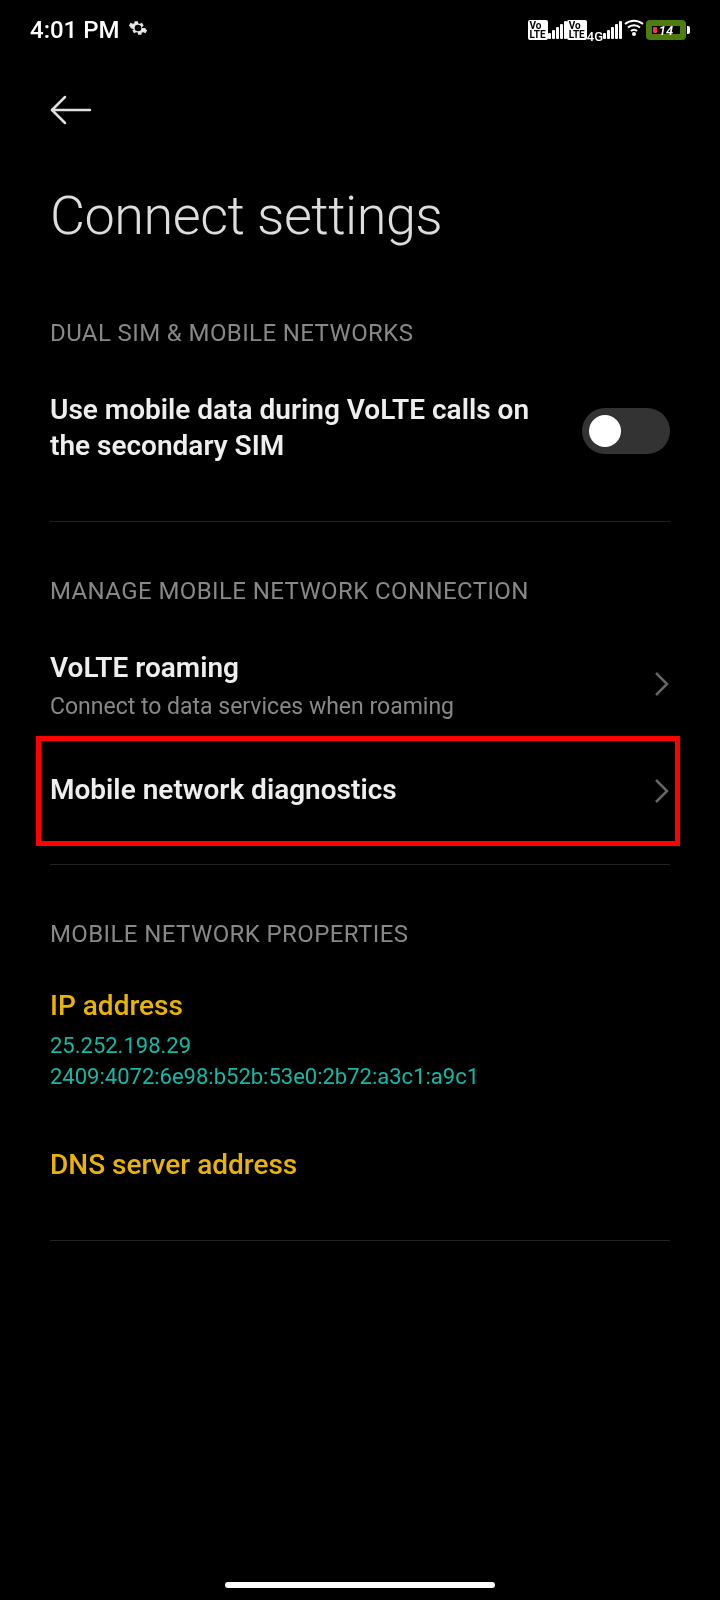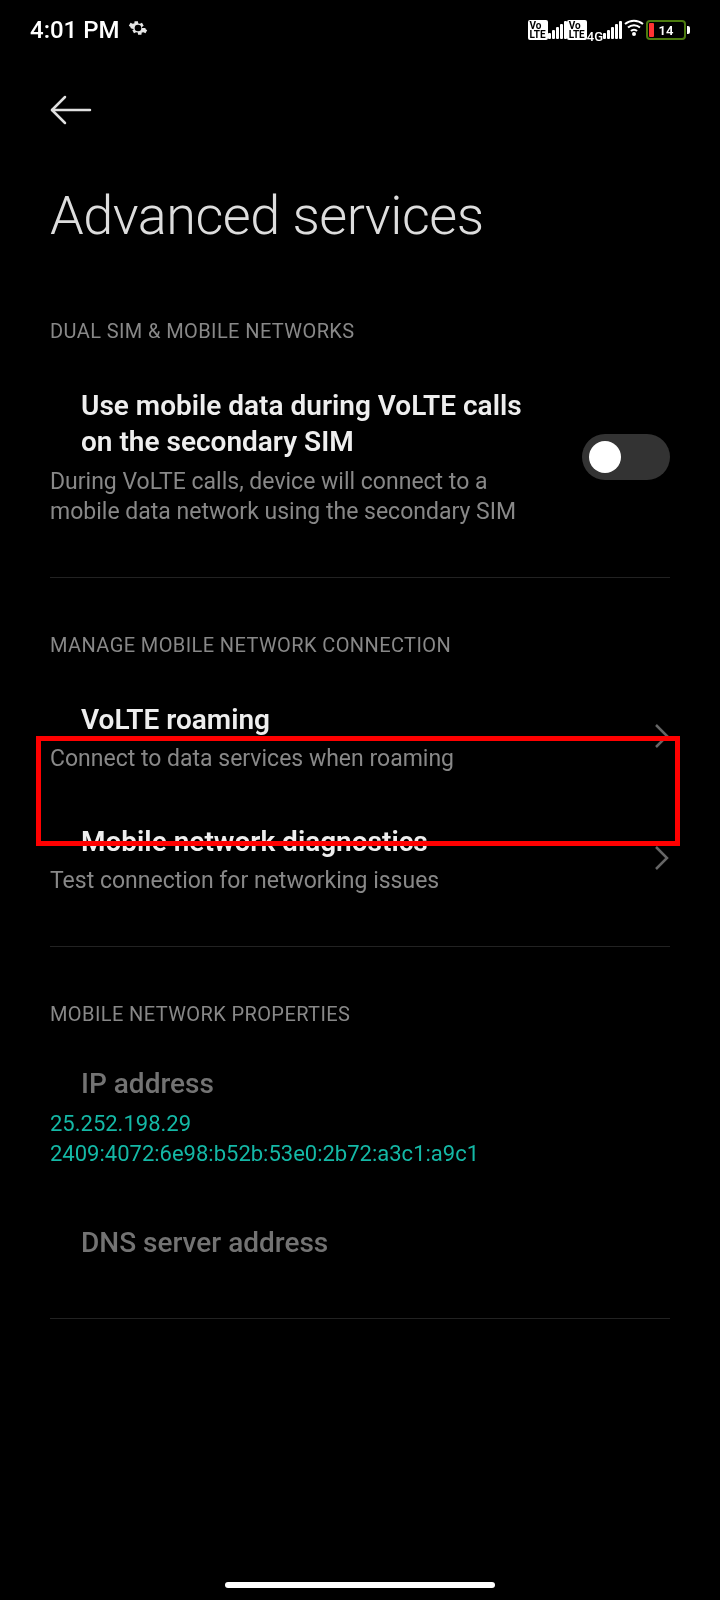--- a/index.html
+++ b/index.html
@@ -71,26 +71,27 @@
       margin-top: 13px;
     }
     .wifi-icon svg { width: 24px; height: 24px; }
     .battery {
       display: flex;
       align-items: center;
     }
     .battery-body {
       width: 40px;
       height: 20px;
-      border: 2px solid #4d7c0f;
+      border: 6px solid #4d7c0f;
       border-radius: 4px;
       position: relative;
       display: flex;
       align-items: center;
       justify-content: center;
+      font-style: italic;
     }
     .battery-fill {
       position: absolute;
       left: 1px;
       top: 1px;
       bottom: 1px;
       width: 14%;
       background: #ff3333;
       border-radius: 1px;
     }
@@ -121,21 +122,21 @@
       stroke: #e0e0e0;
     }
     .page-title {
       font-size: 54px;
       font-weight: 300;
       color: #ddd;
       letter-spacing: -0.5px;
       margin-bottom: 72px;
     }
     .section-header {
-      font-size: 20px;
+      font-size: 24px;
       color: #888;
       letter-spacing: 0.4px;
       margin-bottom: 45px;
     }
     .section-header.less-margin {
       margin-bottom: 40px;
     }
     .setting-row {
       display: flex;
       align-items: center;
@@ -145,29 +146,28 @@
     }
     .setting-text {
       flex: 1;
     }
     .setting-title {
       font-size: 28px;
       font-weight: 600;
       color: #eee;
       line-height: 1.3;
       margin-bottom: 6px;
-      margin-left: 31px;
     }
     .setting-desc {
       font-size: 23px;
       color: #888;
       line-height: 1.3;
     }
     .setting-title.dim {
-      color: #737373;
+      color: #eab308;
       font-weight: 500;
     }
     .toggle {
       width: 88px;
       height: 46px;
       background: #333;
       border-radius: 23px;
       position: relative;
       cursor: pointer;
       flex-shrink: 0;
@@ -264,28 +264,27 @@
 </div>
 
 <div class="content">
   <div class="back-button">
     <svg viewBox="0 0 42 30" fill="none" stroke-width="2.5" stroke-linecap="round" stroke-linejoin="round">
       <line x1="40" y1="15" x2="2" y2="15"></line>
         <polyline points="15,2 2,15 15,28"></polyline>
     </svg>
   </div>
 
-  <h1 class="page-title">Advanced services</h1>
+  <h1 class="page-title">Connect settings</h1>
 
   <div class="section-header">DUAL SIM &amp; MOBILE NETWORKS</div>
 
   <div class="setting-row">
     <div class="setting-text">
       <div class="setting-title">Use mobile data during VoLTE calls on the secondary SIM</div>
-      <div class="setting-desc">During VoLTE calls, device will connect to a mobile data network using the secondary SIM</div>
     </div>
     <div class="toggle">
       <div class="toggle-knob"></div>
     </div>
   </div>
 
   <div class="divider"></div>
 
   <div class="section-header">MANAGE MOBILE NETWORK CONNECTION</div>
 
@@ -297,21 +296,20 @@
     <div class="chevron">
       <svg viewBox="0 0 16 26" fill="none" stroke-width="2.5">
           <polyline points="2,2 13,13 2,24"></polyline>
         </svg>
     </div>
   </div>
 
   <div class="setting-row">
     <div class="setting-text">
       <div class="setting-title">Mobile network diagnostics</div>
-      <div class="setting-desc">Test connection for networking issues</div>
     </div>
     <div class="chevron">
       <svg viewBox="0 0 16 26" fill="none" stroke-width="2.5">
           <polyline points="2,2 13,13 2,24"></polyline>
         </svg>
     </div>
   </div>
 
   <div class="divider"></div>
 

